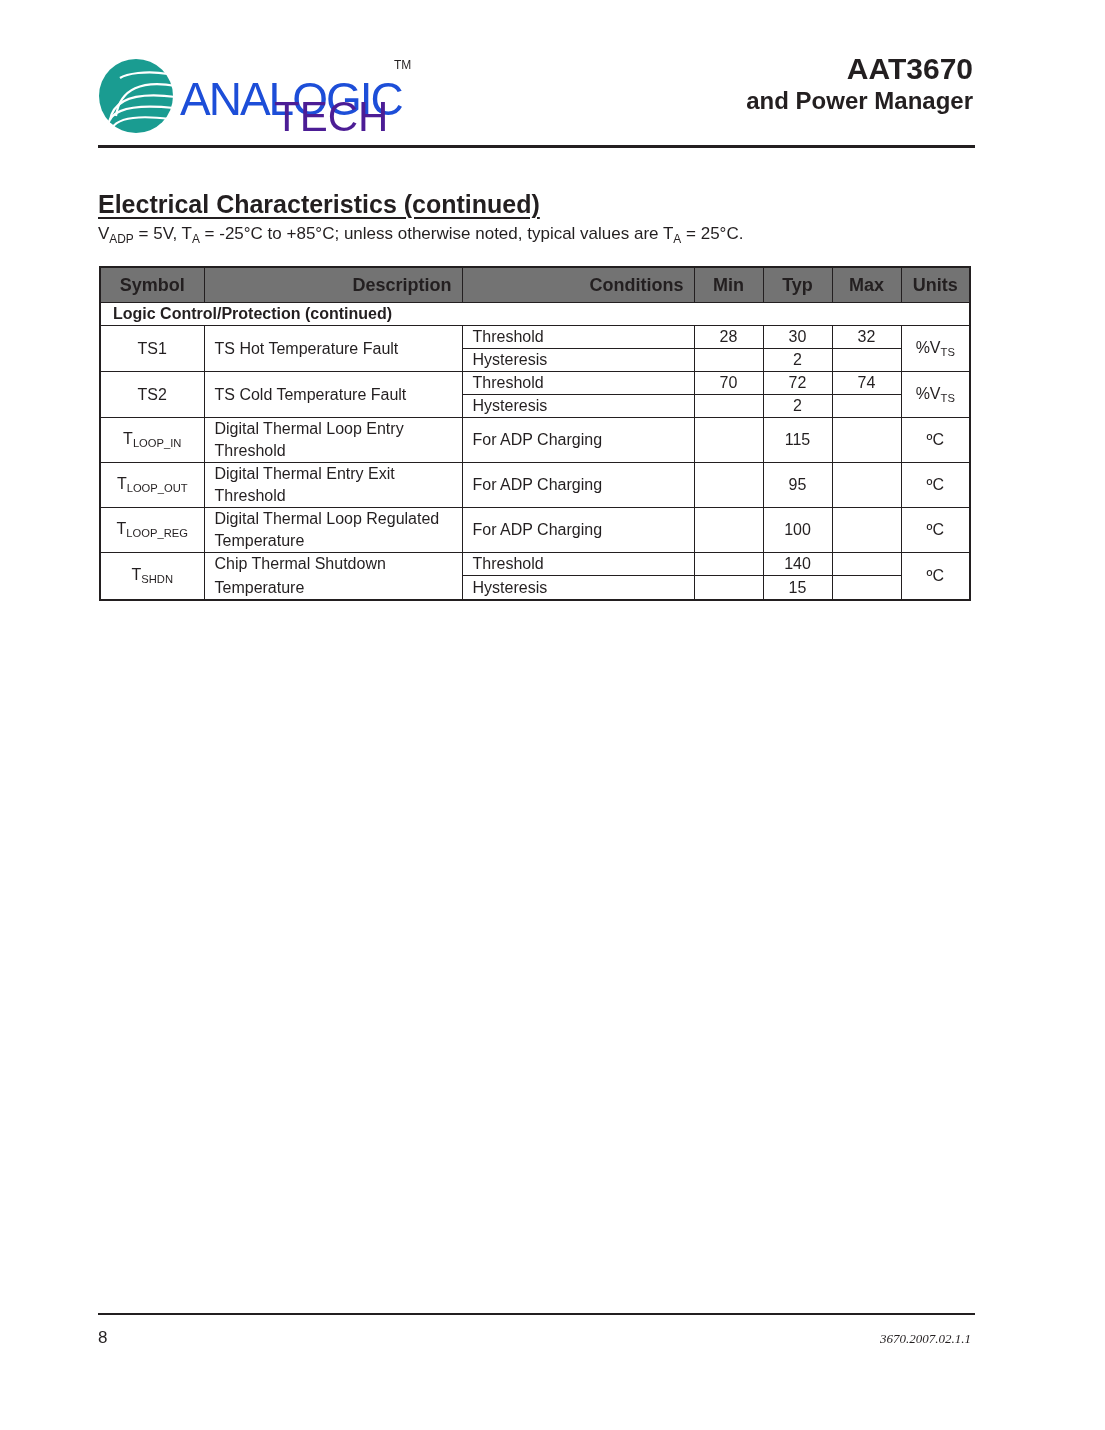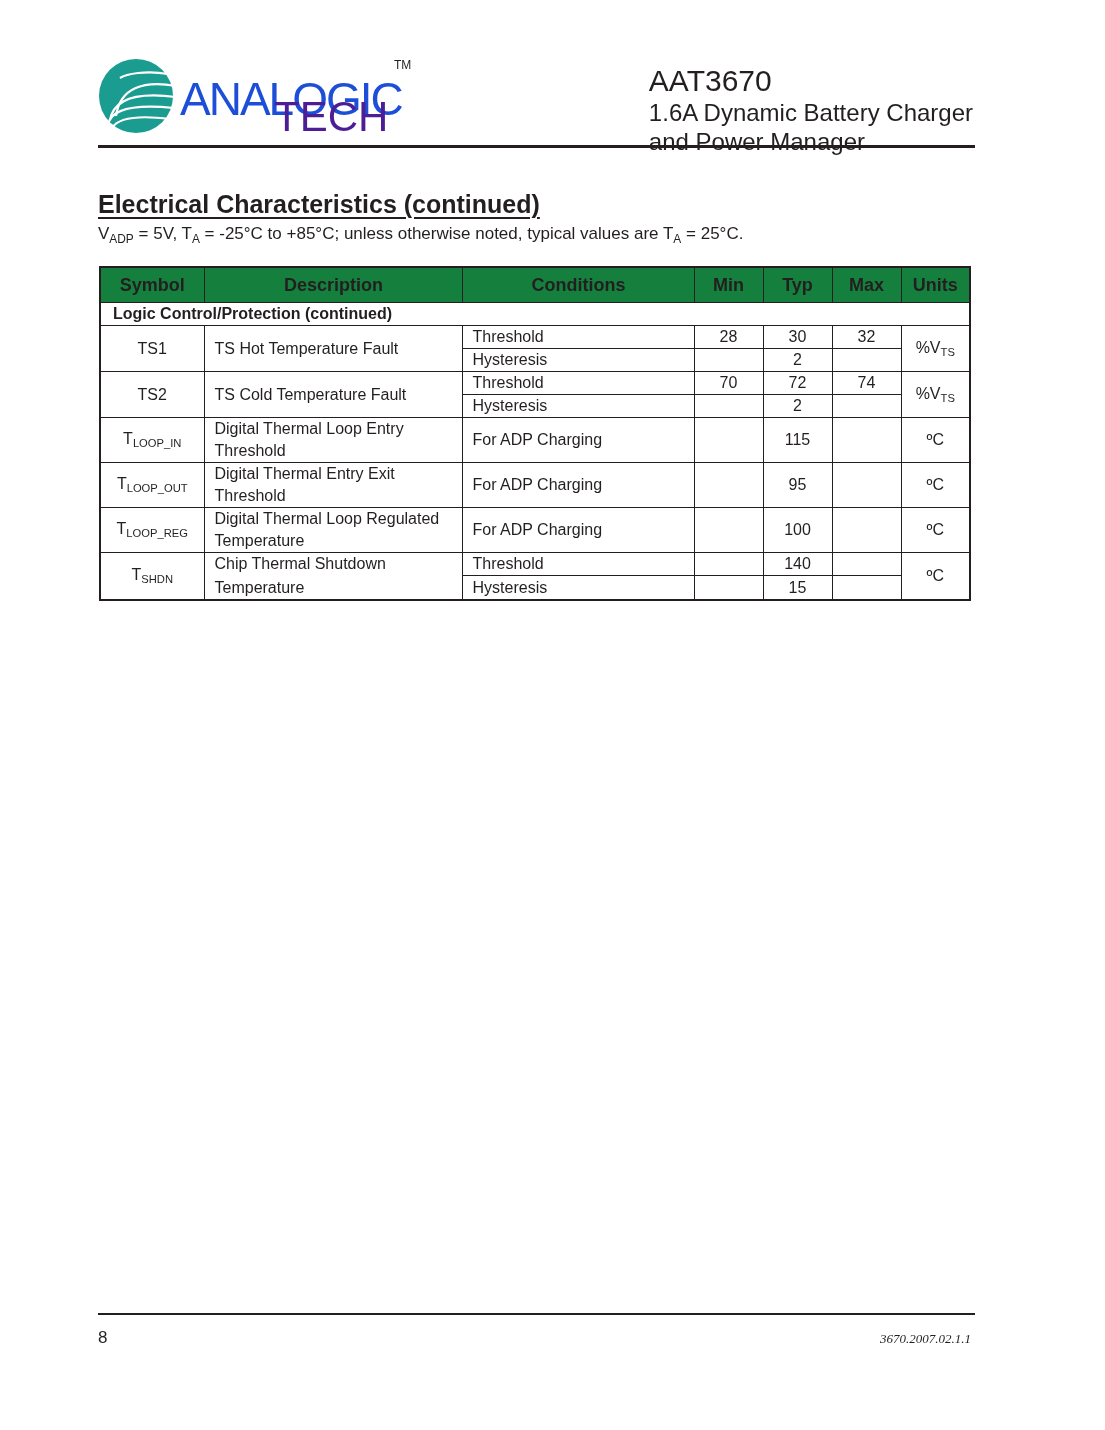--- a/index.html
+++ b/index.html
@@ -2,31 +2,31 @@
 <html><head>
 <meta charset="utf-8">
 <style>
   html, body { margin: 0; padding: 0; background: #ffffff; }
   body { width: 1105px; height: 1430px; position: relative; font-family: "Liberation Sans", sans-serif; color: #231f20; overflow: hidden; }
   .header { position: absolute; left: 98px; top: 52px; width: 877px; height: 95px; }
   .logo { position: absolute; left: 0; top: 4px; width: 320px; height: 84px; }
   .logo-word1 { position: absolute; left: 82px; top: 0px; font-size: 46px; letter-spacing: -2px; color: #1d4ed8; font-weight: normal; line-height: 1; margin-top: 20px; }
   .logo-word2 { position: absolute; left: 176px; top: 40px; font-size: 42px; letter-spacing: 0px; color: #4c1d95; font-weight: normal; line-height: 1; }
   .logo-tm { position: absolute; left: 296px; top: 2px; font-size: 12px; color: #231f20; }
-  .title-block { position: absolute; right: 2px; top: 12px; text-align: left; font-weight: normal; color: #231f20; }
+  .title-block { position: absolute; right: 2px; top: 0; text-align: right; font-weight: bold; color: #231f20; }
   .part-number { font-size: 30px; line-height: 34px; }
   .subtitle { font-size: 24px; line-height: 29px; }
   .header-rule { position: absolute; left: 98px; top: 145px; width: 877px; height: 3px; background: #231f20; }
   .section-title { position: absolute; left: 98px; top: 190px; font-size: 25px; font-weight: bold; text-decoration: underline; text-underline-offset: 4px; text-decoration-thickness: 2px; }
   .conditions-line { position: absolute; left: 98px; top: 224px; font-size: 17px; }
   sub { font-size: 0.7em; vertical-align: -0.3em; }
   table.ec { position: absolute; left: 99px; top: 266px; width: 872px; border-collapse: collapse; border: 2px solid #231f20; font-size: 16px; }
   table.ec th, table.ec td { border: 1px solid #231f20; padding: 0 10px; height: 22px; }
-  table.ec th { background: #15803d; font-weight: bold; font-size: 18px; height: 34px; text-align: center; }
-  table.ec th.left { text-align: center; padding-left: 11px; margin-top: 45px; }
+  table.ec th { background: #737373; font-weight: bold; font-size: 18px; height: 34px; text-align: center; }
+  table.ec th.left { text-align: right; padding-left: 11px; margin-top: 45px; }
   table.ec td.group { font-weight: bold; font-size: 16px; padding-left: 12px; height: 22px; }
   .c { text-align: center; }
   .desc { line-height: 22px; }
   .footer-rule { position: absolute; left: 98px; top: 1313px; width: 877px; height: 2px; background: #231f20; }
   .page-num { position: absolute; left: 98px; top: 1328px; font-size: 17px; }
   .doc-id { position: absolute; right: 134px; top: 1331px; font-family: "Liberation Serif", serif; font-style: italic; font-size: 13px; }
 </style>
 </head>
 <body>
 
@@ -39,21 +39,20 @@
       <path d="M10 66 C 14 50, 38 46, 76 50" stroke="#ffffff" stroke-width="2.2" fill="none"></path>
       <path d="M14 70 C 20 60, 40 57, 72 61" stroke="#ffffff" stroke-width="2.2" fill="none"></path>
       <path d="M22 20 C 28 16, 48 12, 70 16" stroke="#ffffff" stroke-width="2.2" fill="none"></path>
     </svg>
     <span class="logo-word1">ANALOGIC</span>
     <span class="logo-tm">TM</span>
     <span class="logo-word2">TECH</span>
   </div>
   <div class="title-block">
     <div class="part-number">AAT3670</div>
-    <div class="subtitle">1.6A Dynamic Battery Charger</div>
     <div class="subtitle">and Power Manager</div>
   </div>
 </div>
 <div class="header-rule"></div>
 
 <div class="section-title">Electrical Characteristics (continued)</div>
 <div class="conditions-line"><span>V</span><sub>ADP</sub><span> = 5V, T</span><sub>A</sub><span> = -25°C to +85°C; unless otherwise noted, typical values are T</span><sub>A</sub><span> = 25°C.</span></div>
 
 <table class="ec">
   <colgroup>

